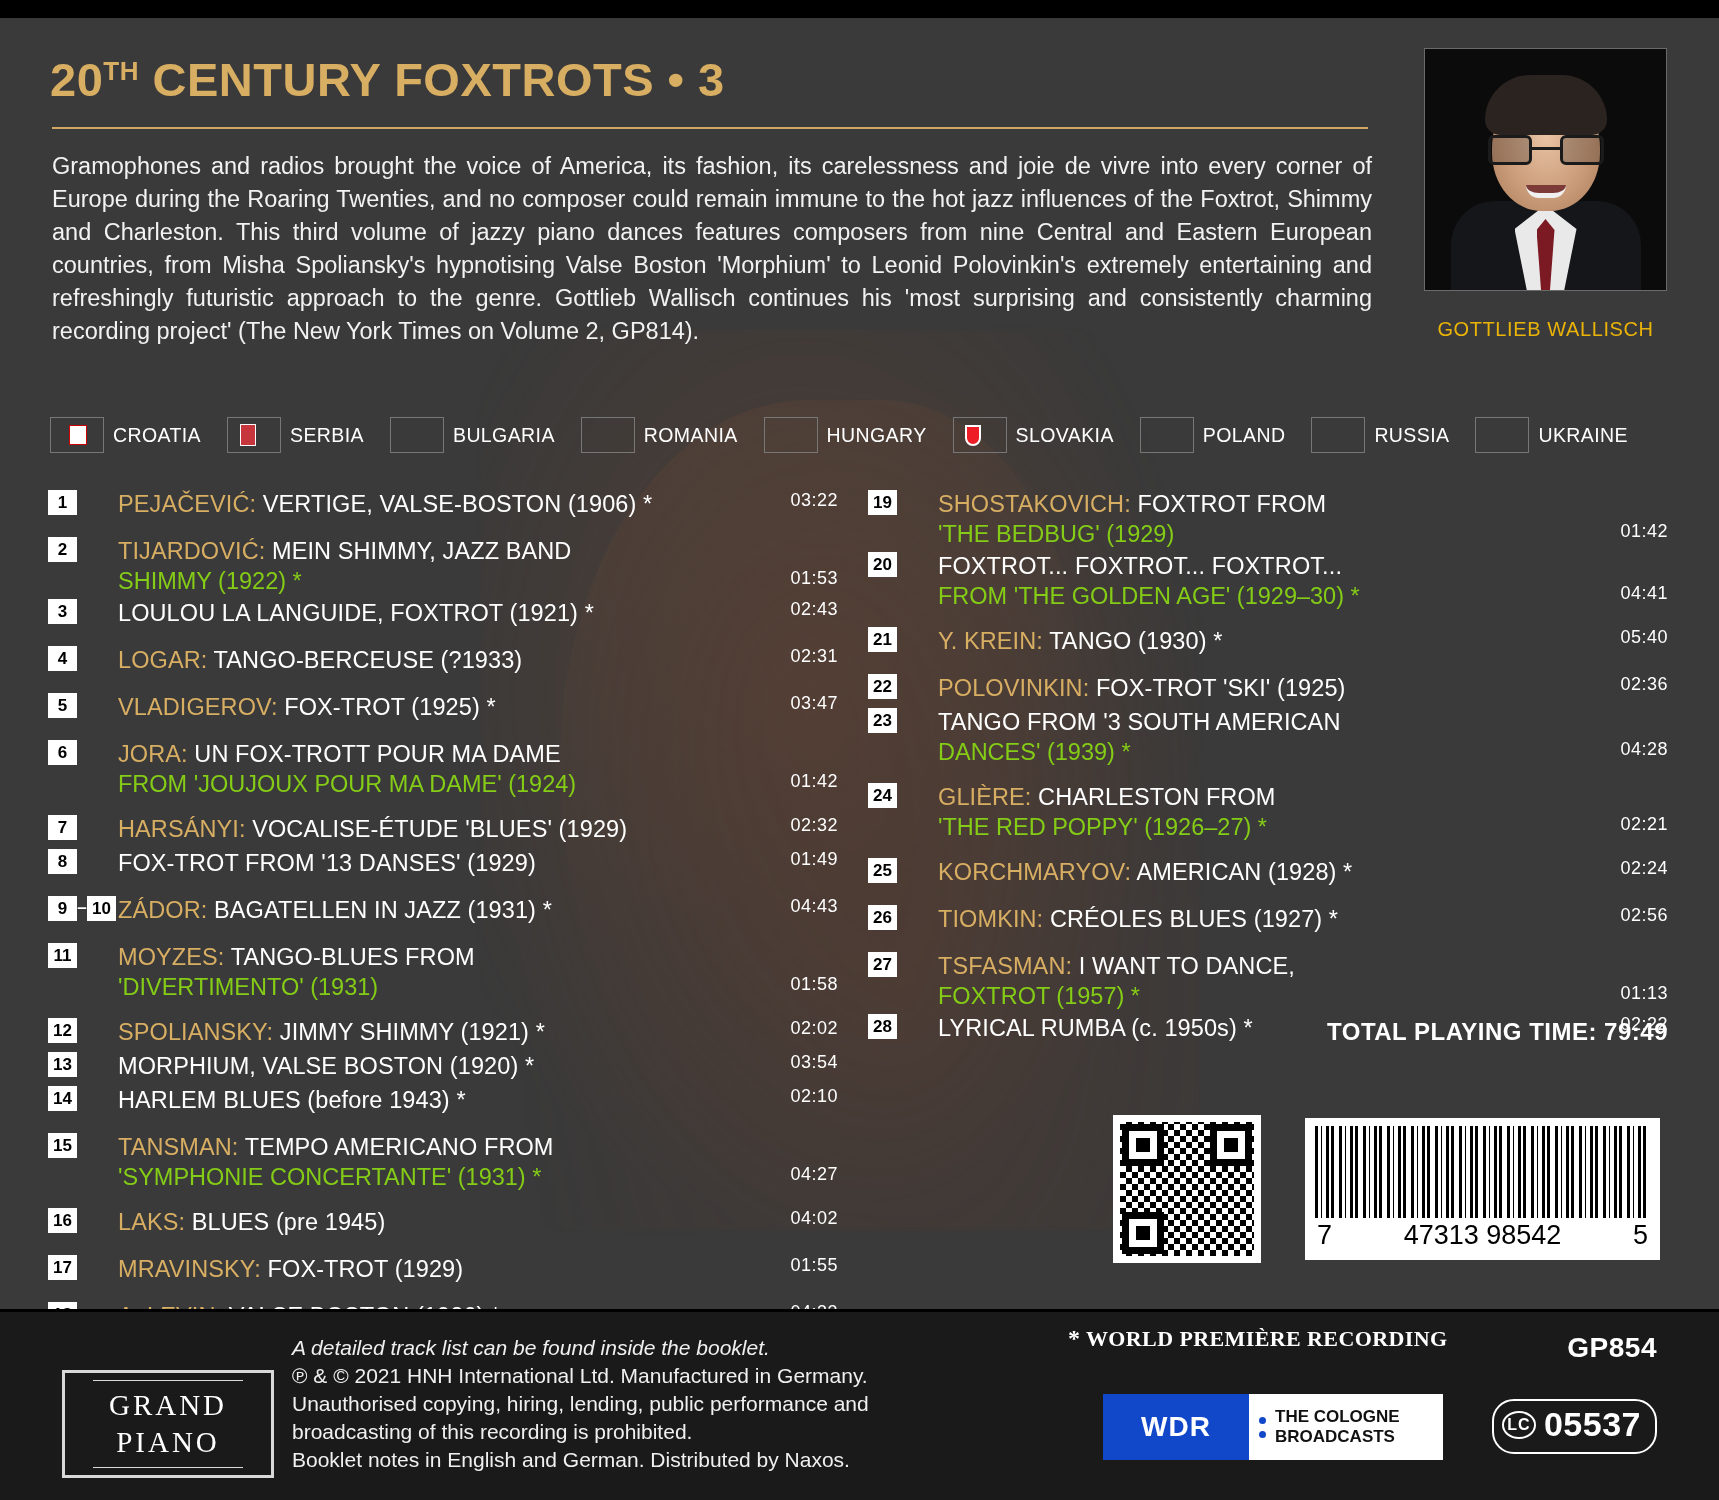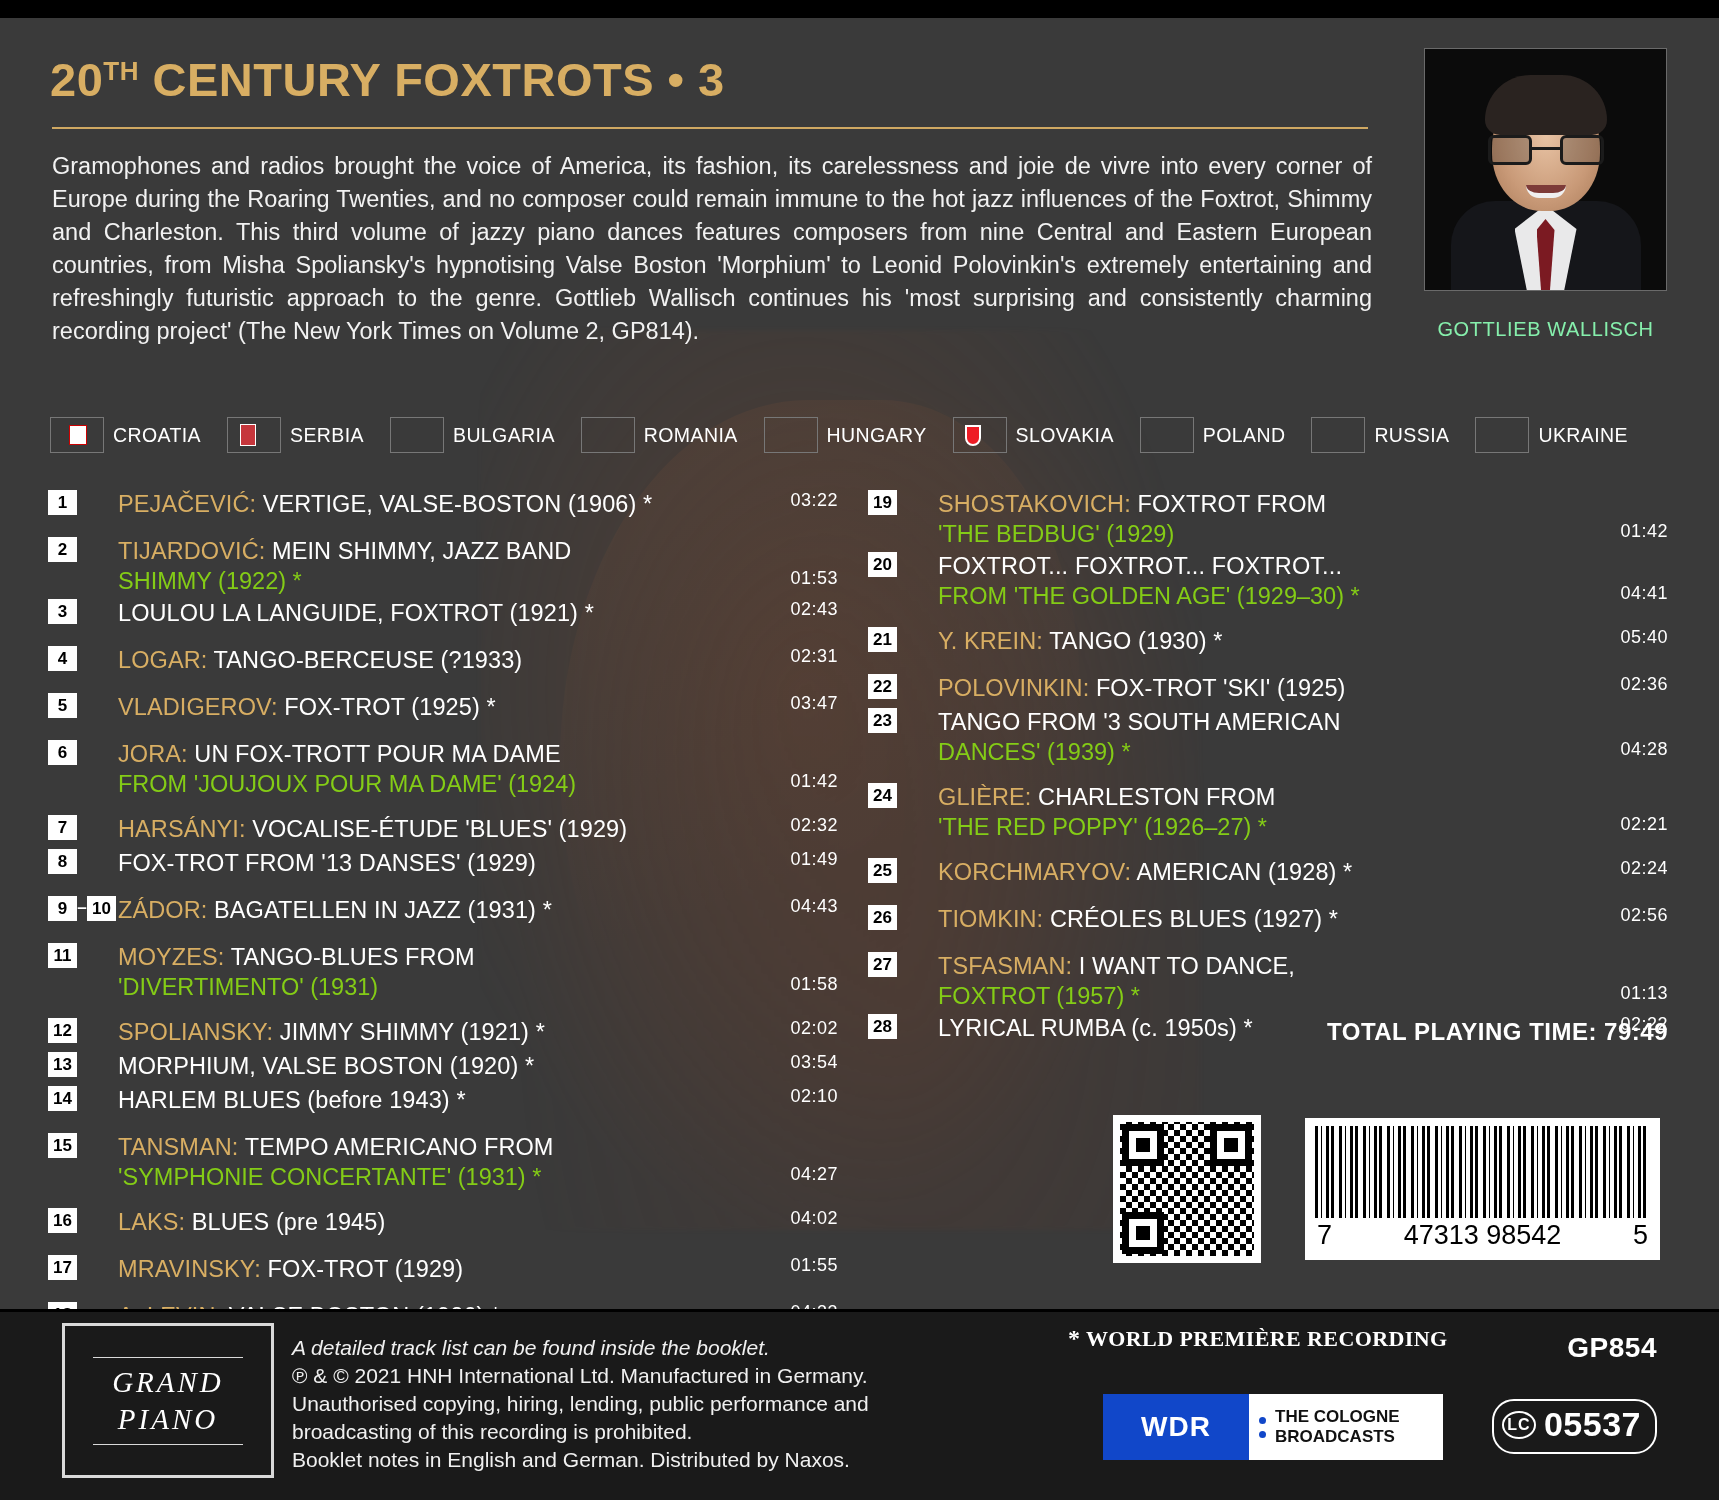--- a/index.html
+++ b/index.html
@@ -136,21 +136,21 @@
     background: #7d3b38; border-radius: 0 0 22px 22px;
     border-bottom: 5px solid #f0f0f0;
   }
   #portrait-caption {
     position: absolute;
     left: 1424px; top: 318px;
     width: 243px;
     text-align: center;
     font-size: 20px;
     letter-spacing: 0.6px;
-    color: #86efac;
+    color: #eab308;
   }
 
   
   #flags {
     position: absolute;
     left: 50px; top: 417px;
     width: 1620px;
     display: flex;
     align-items: center;
     gap: 0px;
@@ -297,27 +297,26 @@
     color: #000; font-size: 27px; font-weight: normal;
     display: flex; justify-content: space-between;
     padding: 2px 2px 0 2px;
     font-family: "Liberation Sans", sans-serif;
   }
 
   
   #gp-logo {
     position: absolute;
     left: 62px; bottom: 22px;
-    width: 212px; height: 155px;
+    width: 212px; height: 108px;
     border: 3px solid #d9d9d9;
     color: #fff;
     display: flex; flex-direction: column;
     align-items: center; justify-content: center;
     gap: 4px;
-    font-style: italic;
   }
   #gp-logo .gp-line1, #gp-logo .gp-line2 {
     font-size: 29px; letter-spacing: 3px;
     font-family: "Liberation Serif", serif;
   }
   #gp-logo .gp-rule { width: 150px; height: 1px; background: #d9d9d9; margin: 4px 0; }
 
   #legal {
     position: absolute;
     left: 292px; bottom: 26px;

